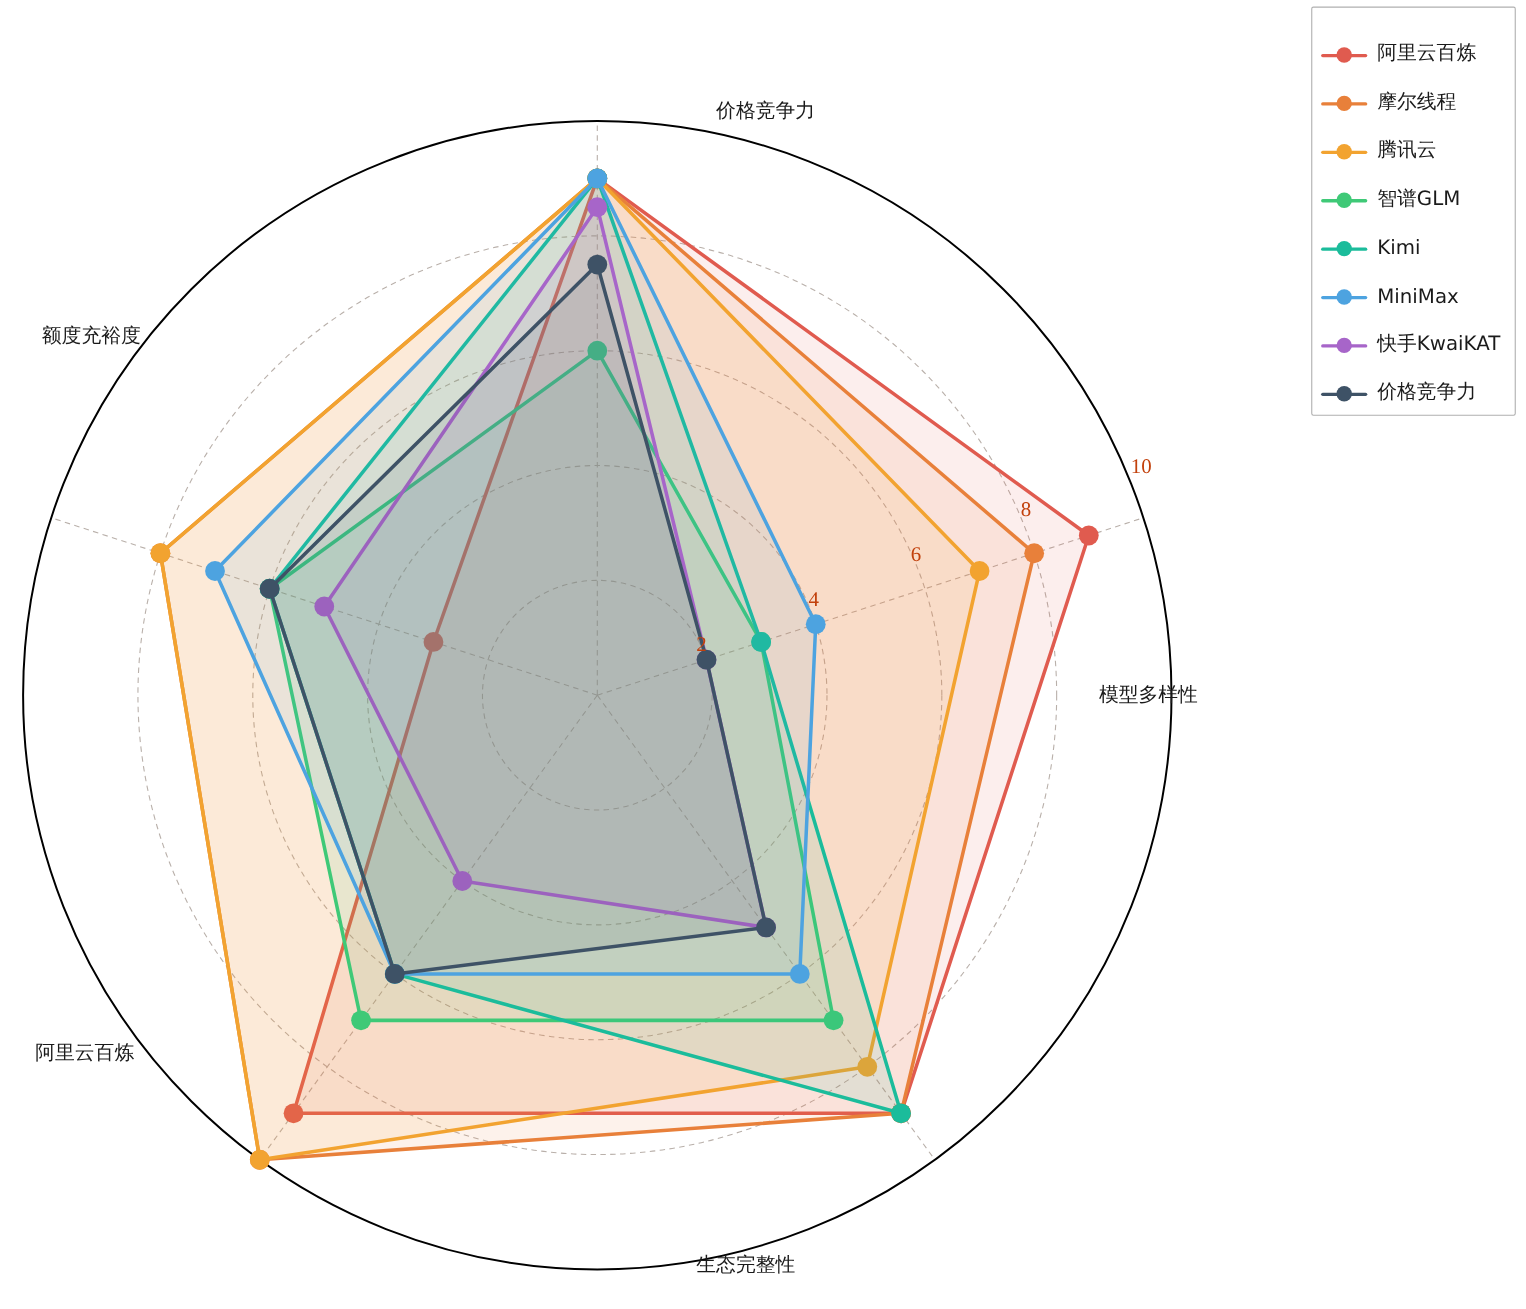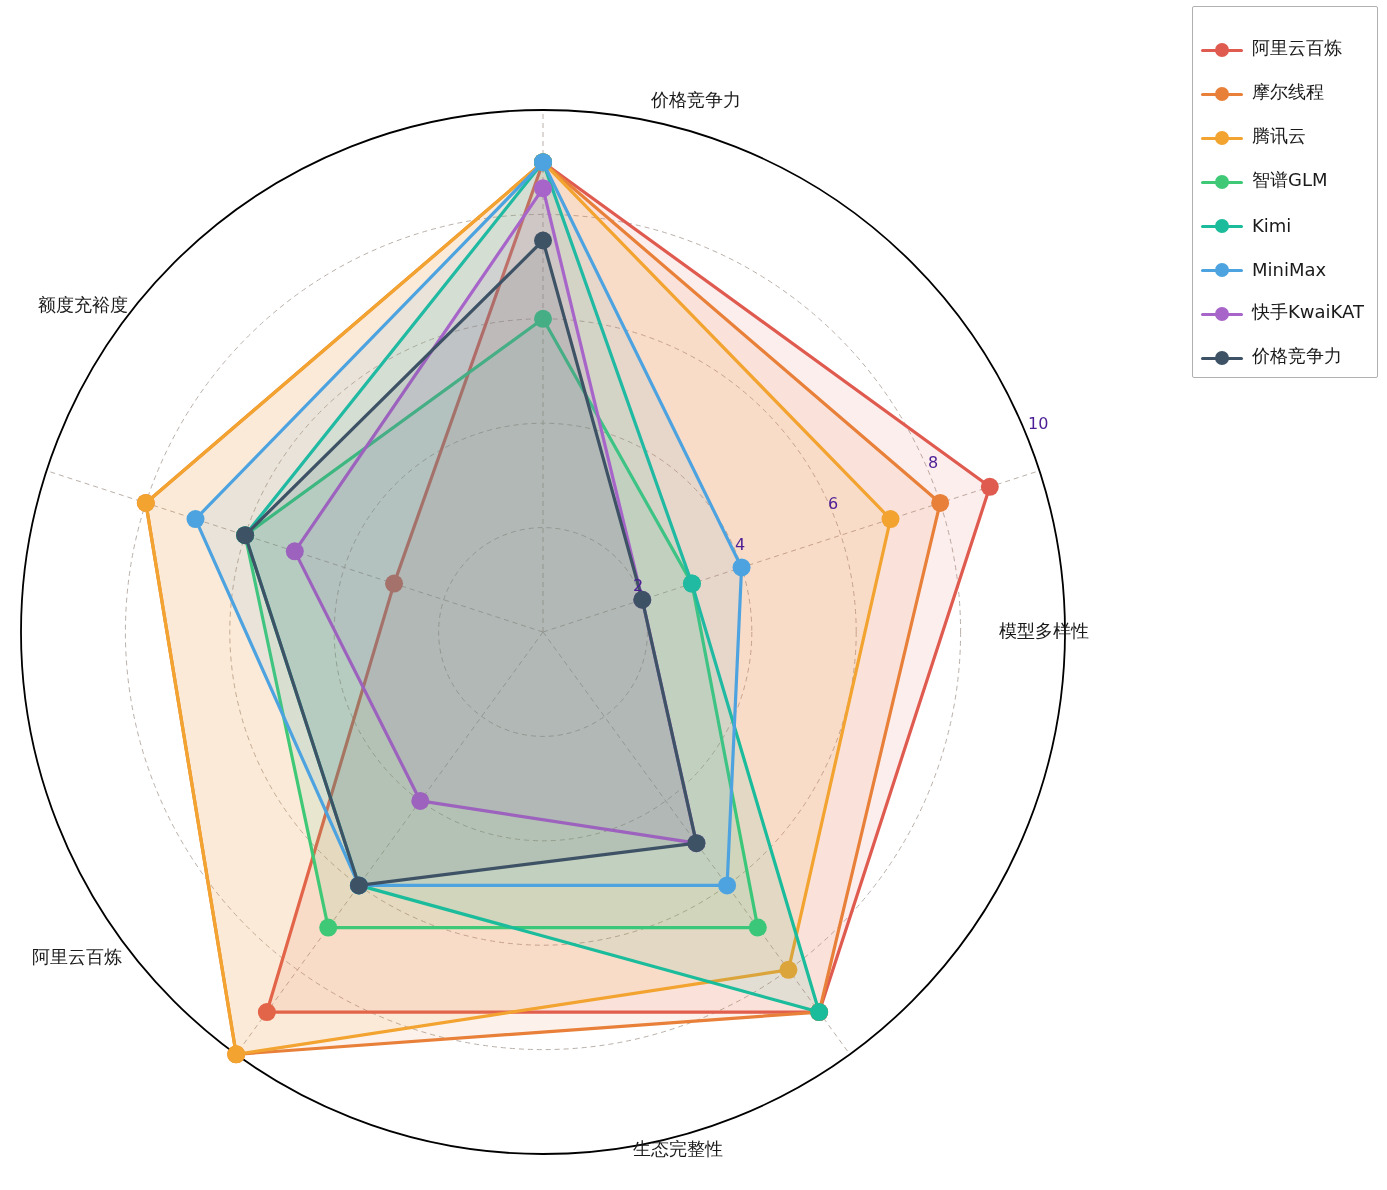--- a/index.html
+++ b/index.html
@@ -45,21 +45,21 @@
   .legend-swatch .ldot{
     position:absolute;left:14px;top:3px;width:14px;height:14px;border-radius:50%;
   }
   .legend-label{
     font-size:18px;color:#1a1a1a;white-space:nowrap;
   }
   .axis-label{
     position:absolute;font-size:18px;color:#1a1a1a;white-space:nowrap;
   }
   .tick-label{
-    position:absolute;font-size:16px;color:#4c1d95;white-space:nowrap;
+    position:absolute;font-size:19px;color:#c2410c;white-space:nowrap;font-family:Liberation Serif, serif;
   }
 </style>
 </head>
 <body>
 
 <div id="figure">
 
 
   <svg id="radar-svg" width="1387" height="1190">
     <g id="grid-layer">

